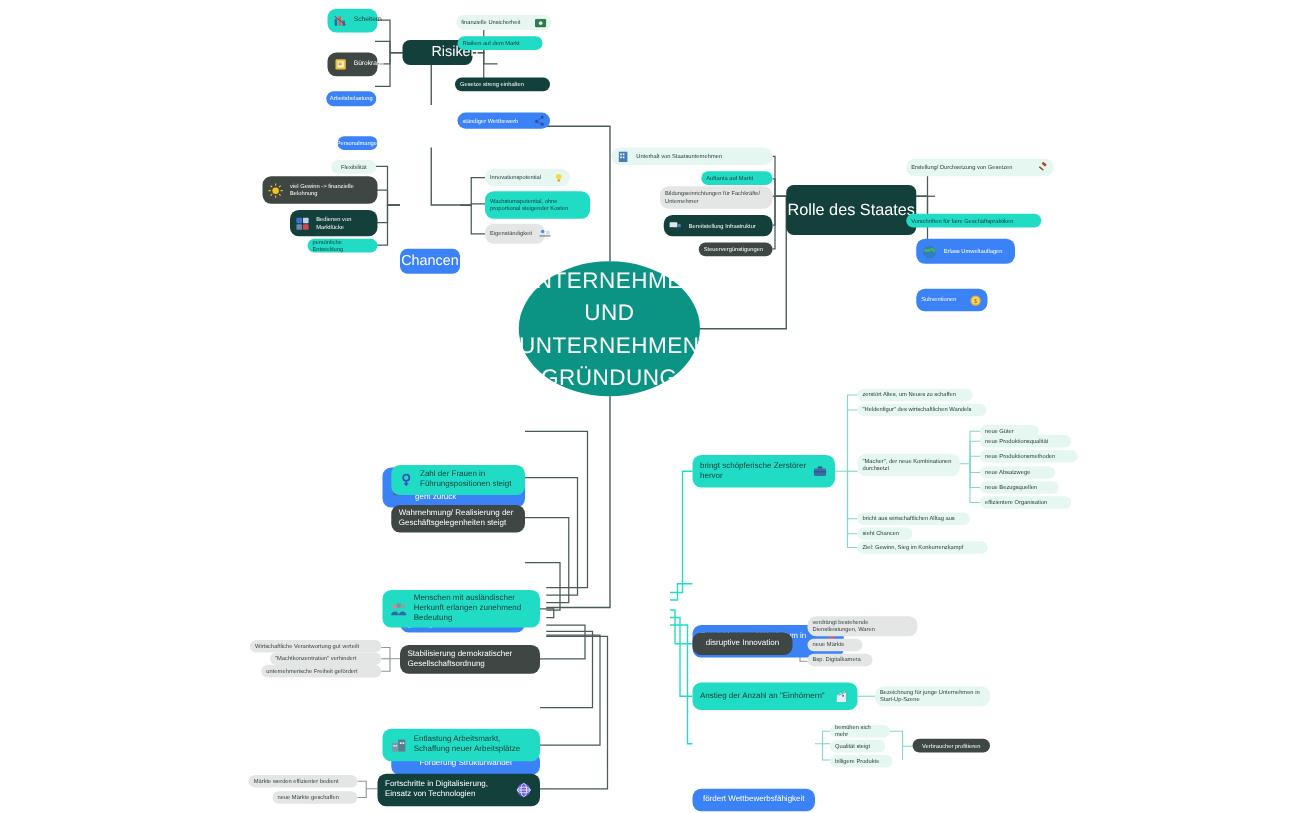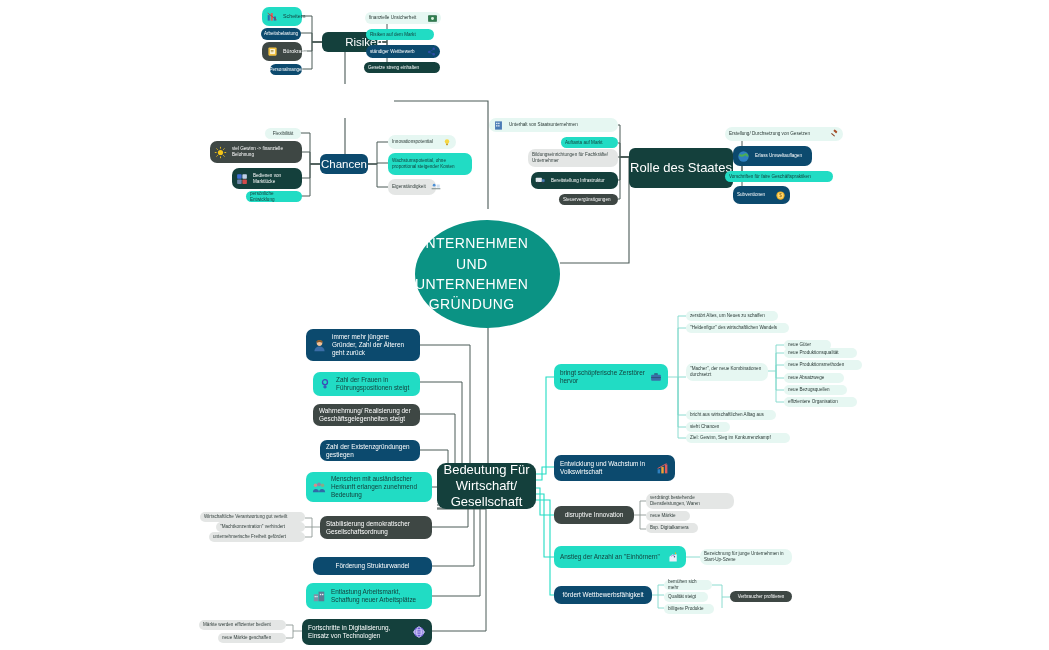--- a/index.html
+++ b/index.html
@@ -11,32 +11,32 @@
   #stage{position:absolute;left:0;top:0;width:1049px;height:650px;}
   svg.links{position:absolute;left:0;top:0;width:1049px;height:650px;pointer-events:none;}
 
   .node{position:absolute;box-sizing:border-box;border-radius:7px;
         display:flex;align-items:center;gap:5px;
         line-height:1.22;}
   .node .txt{display:block;}
 
   
   .v-dark{background:#14403c;color:#ffffff;}
-  .v-teal{background:#0c4a6e;color:#ffffff;}
+  .v-teal{background:#3b82f6;color:#ffffff;margin-top:45px;}
   .v-mint{background:#21dcc4;color:#13423e;}
   .v-gray{background:#3e4744;color:#ffffff;}
   .v-pale{background:#e6f7f2;color:#2b3a37;}
   .v-palegray{background:#e4e6e5;color:#33403d;}
 
   
   #central{
-    position:absolute;left:415px;top:220px;width:145px;height:108px;
+    position:absolute;left:415px;top:209px;width:145px;height:108px;
     border-radius:50%;background:#0b9384;color:#fff;
-    display:flex;align-items:center;text-align:center;
-    font-size:14px;letter-spacing:.4px;line-height:1.45;
+    display:flex;align-items:center;justify-content:center;text-align:center;
+    font-size:18px;letter-spacing:.4px;line-height:1.45;
   }
 
   
   .hub{font-size:13px;text-align:center;justify-content:center;border-radius:9px;}
   #hub-risiken-chancen{left:296px;top:84px;width:98px;height:34px;}
   #hub-bedeutung{left:437px;top:463px;width:99px;height:46px;}
   #hub-rolle{left:629px;top:148px;width:104px;height:40px;border-radius:6px;}
 
   .mid{font-size:11.5px;text-align:center;justify-content:center;border-radius:6px;}
   #mid-risiken{left:322px;top:32px;width:56px;height:20px;padding-left:28px;}
@@ -183,23 +183,20 @@
   <div id="central">
     <span>
         <div>UNTERNEHMEN</div>
         <div>UND</div>
         <div>UNTERNEHMEN</div>
         <div>GRÜNDUNG</div>
       </span>
   </div>
 
 
-  <div class="node hub v-dark" id="hub-bedeutung">
-    <span class="txt">Bedeutung Für Wirtschaft/ Gesellschaft</span>
-  </div>
 
   <div class="node hub v-dark" id="hub-rolle">
     <span class="txt">Rolle des Staates</span>
   </div>
 
   <div class="node mid v-dark" id="mid-risiken">
     <span class="txt">Risiken</span>
   </div>
 
   <div class="node mid v-teal" id="mid-chancen">

